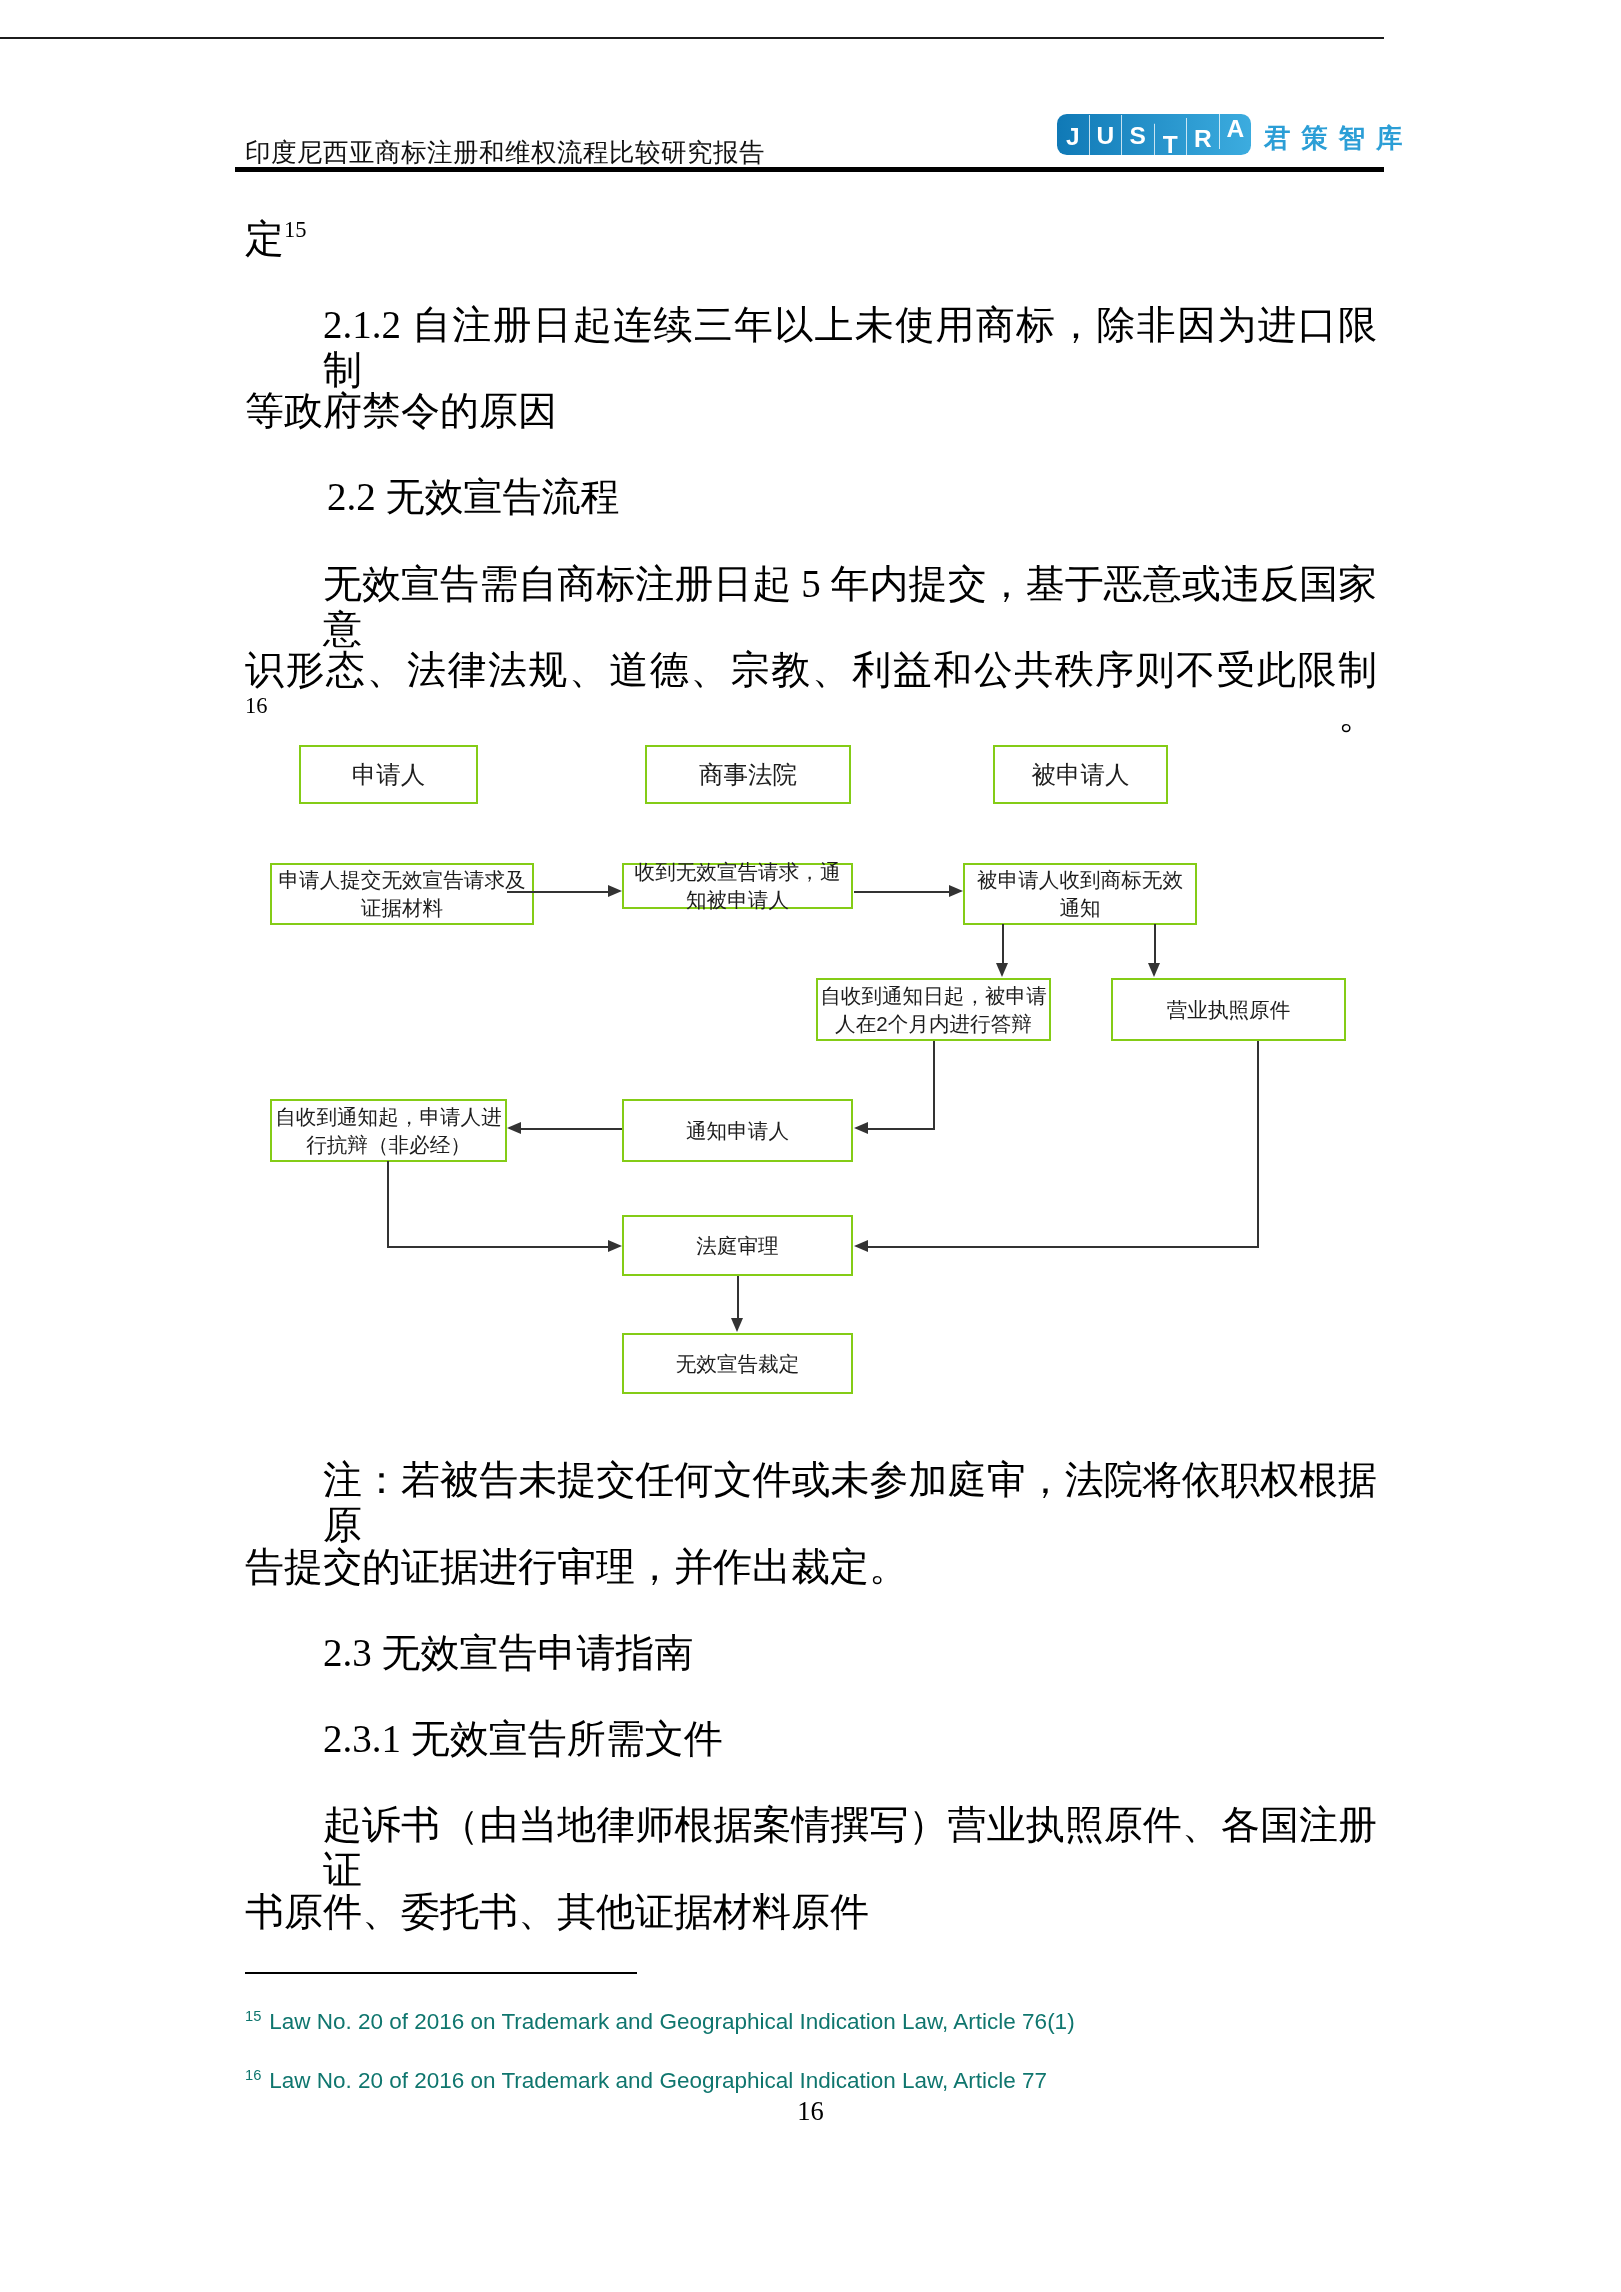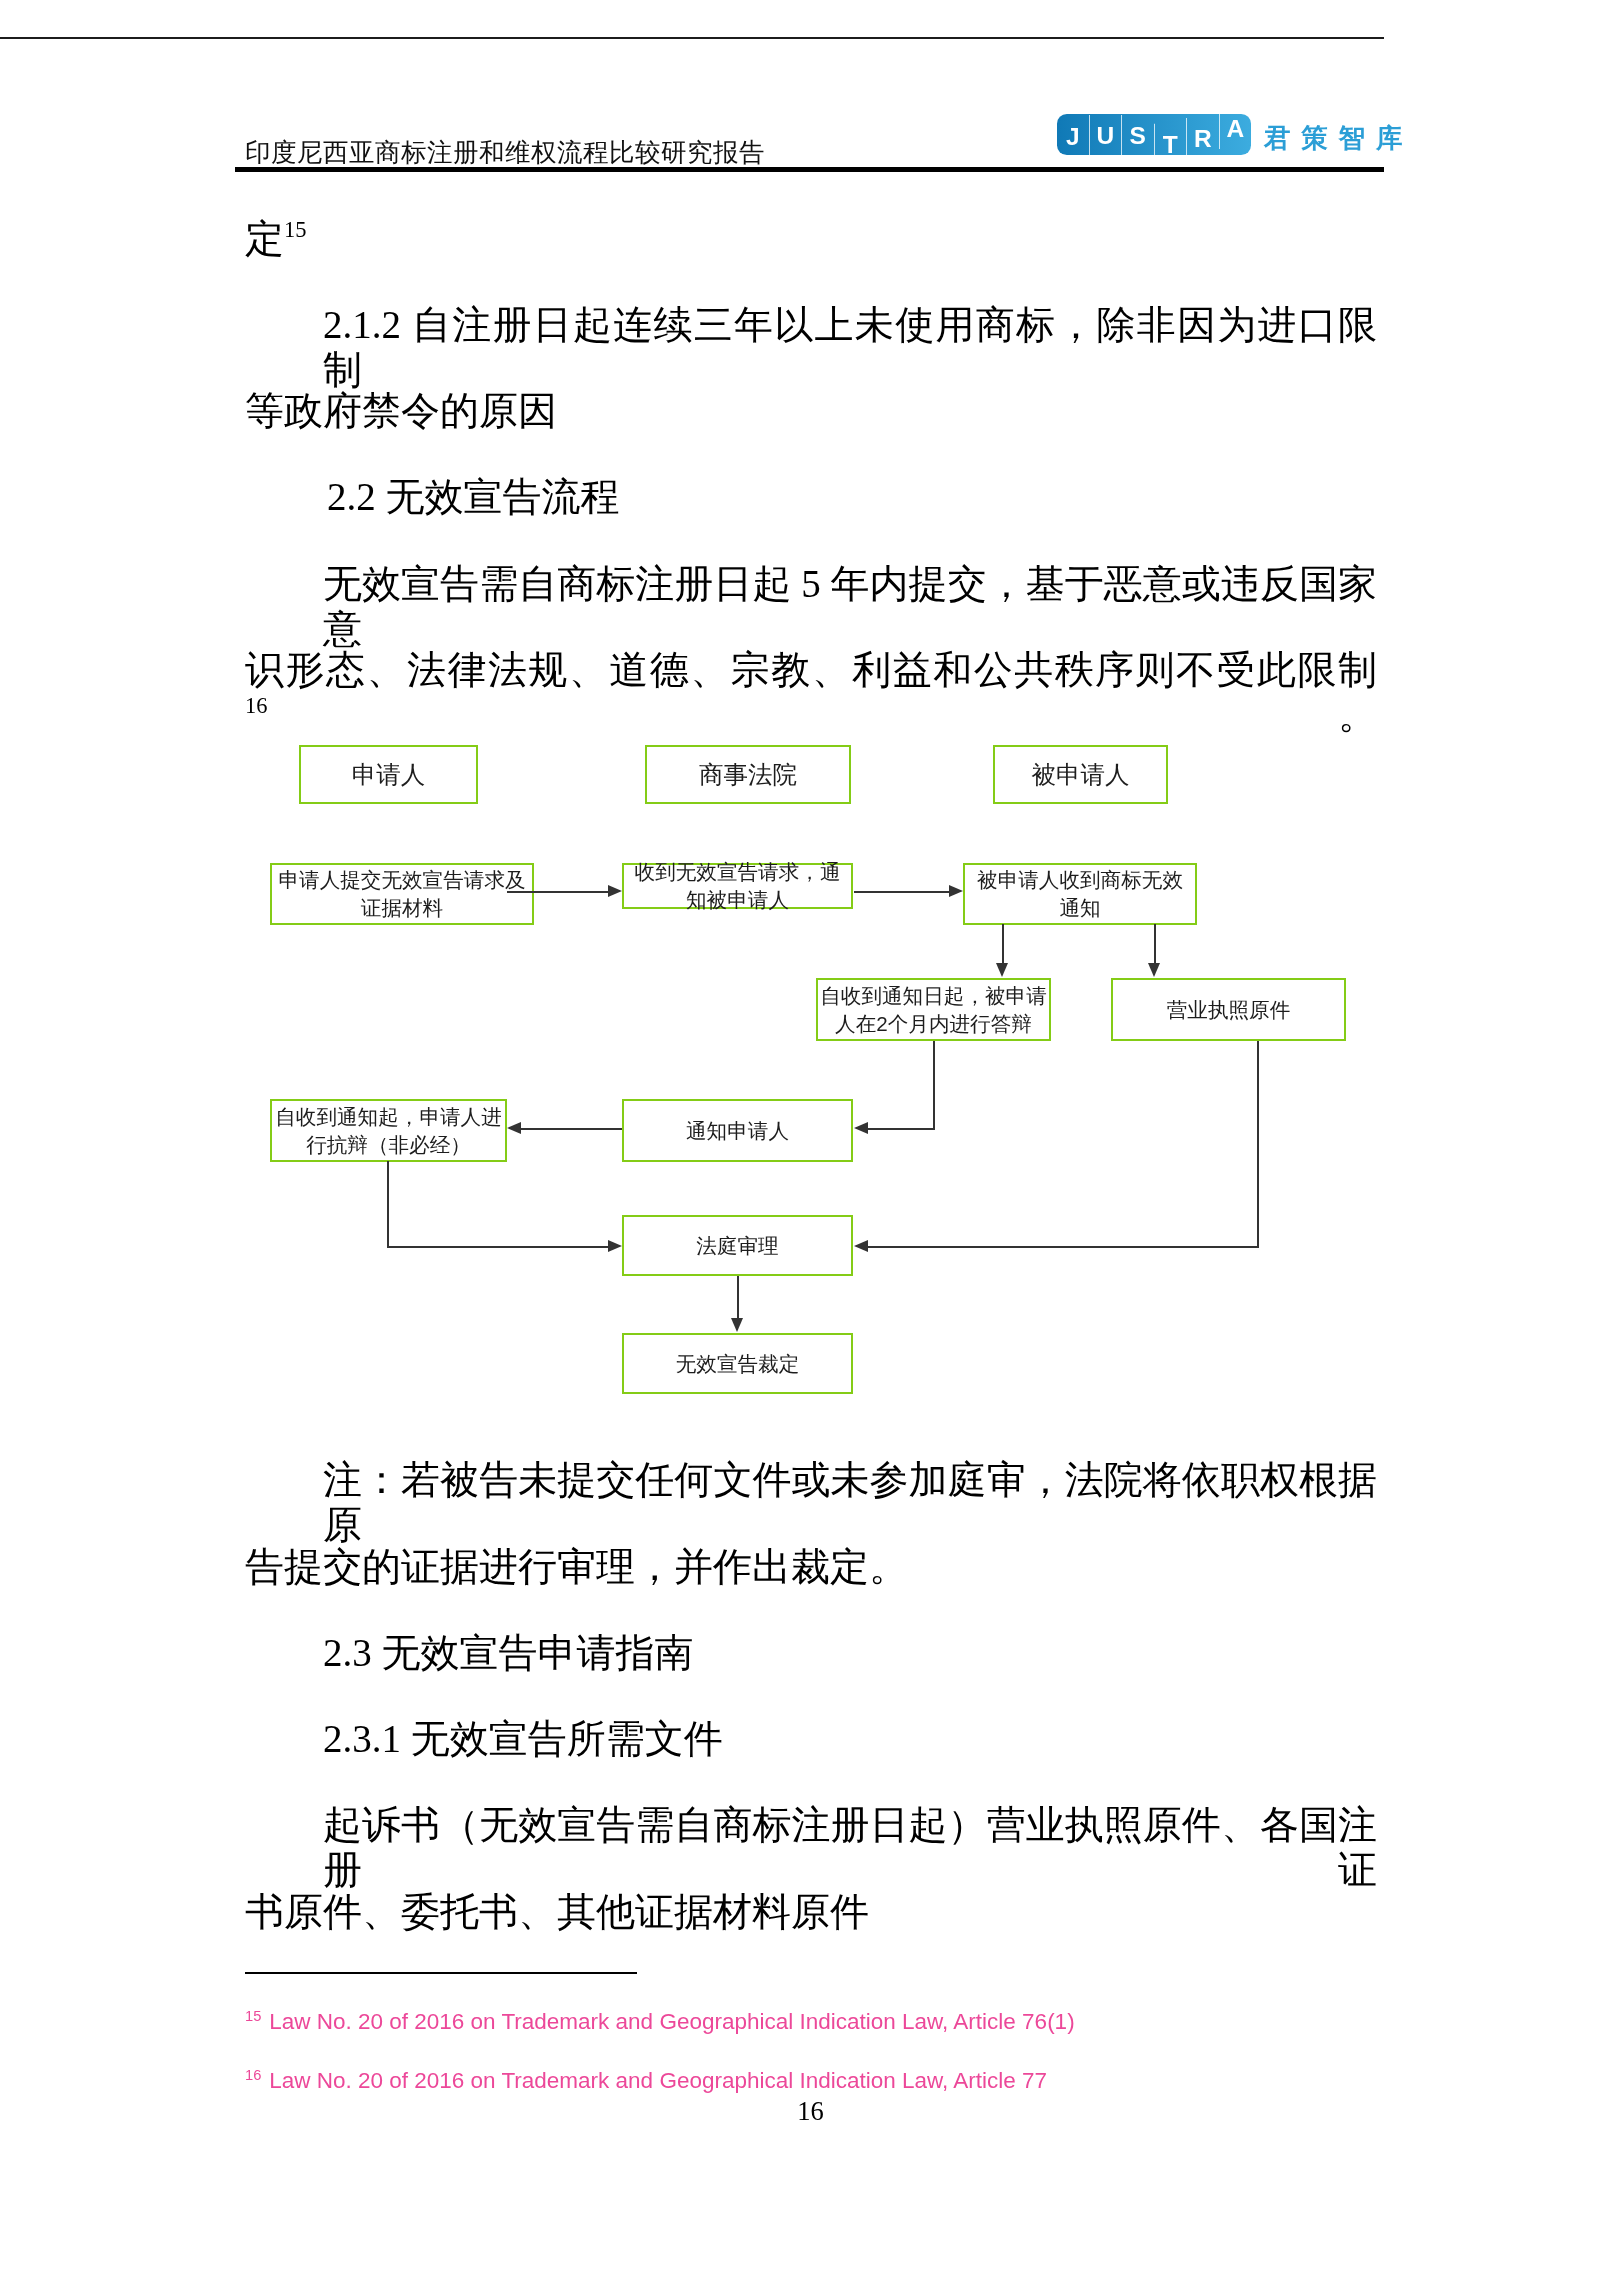--- a/index.html
+++ b/index.html
@@ -37,21 +37,21 @@
   .hl { position:absolute; height:2px; background:#333; }
   .vl { position:absolute; width:2px; background:#333; }
   .ah-r { position:absolute; width:0; height:0; border-top:6.9px solid transparent;
           border-bottom:6.9px solid transparent; border-left:14.7px solid #333; }
   .ah-l { position:absolute; width:0; height:0; border-top:6.9px solid transparent;
           border-bottom:6.9px solid transparent; border-right:14.7px solid #333; }
   .ah-d { position:absolute; width:0; height:0; border-left:6.9px solid transparent;
           border-right:6.9px solid transparent; border-top:14.7px solid #333; }
   
   .fnsep { position:absolute; left:245px; top:1972px; width:392px; height:2px; background:#000; }
-  .fn { position:absolute; left:245px; font-size:22.5px; color:#ec4899;
+  .fn { position:absolute; left:245px; font-size:22.5px; color:#0f766e;
         font-family:"Liberation Sans","DejaVu Sans",sans-serif; }
   .fn .fnum { font-size:14.7px; position:relative; top:-7.8px; margin-right:7.8px; }
   .pageno { position:absolute; left:0; top:2096px; width:1621px; text-align:center; font-size:26.5px; }
 </style>
 </head>
 <body>
 
 <div id="page">
 
   <div class="topline"></div>
@@ -119,21 +119,21 @@
   <div class="hl" style="left:868px; top:1246px; width:390px;"></div>
   <div class="ah-l" style="left:854px; top:1240px;"></div>
 
   <div class="vl" style="left:737px; top:1276px; height:44px;"></div>
   <div class="ah-d" style="left:731px; top:1318px;"></div>
 
   <div class="jline" style="left:323px; top:1457px; width:1054px;">注：若被告未提交任何文件或未参加庭审，法院将依职权根据原</div>
   <div class="line" style="left:245px; top:1544px;">告提交的证据进行审理，并作出裁定。</div>
   <div class="line" style="left:323px; top:1630px;">2.3 无效宣告申请指南</div>
   <div class="line" style="left:323px; top:1716px;">2.3.1 无效宣告所需文件</div>
-  <div class="jline" style="left:323px; top:1802px; width:1054px;">起诉书（无效宣告需自商标注册日起）营业执照原件、各国注册证</div>
+  <div class="jline" style="left:323px; top:1802px; width:1054px;">起诉书（由当地律师根据案情撰写）营业执照原件、各国注册证</div>
   <div class="line" style="left:245px; top:1889px;">书原件、委托书、其他证据材料原件</div>
 
   <div class="fnsep"></div>
   <div class="fn" style="top:2009px;">
     <span class="fnum">15</span><span>Law No. 20 of 2016 on Trademark and Geographical Indication Law, Article 76(1)</span>
   </div>
   <div class="fn" style="top:2068px;">
     <span class="fnum">16</span><span>Law No. 20 of 2016 on Trademark and Geographical Indication Law, Article 77</span>
   </div>
   <div class="pageno">16</div>

